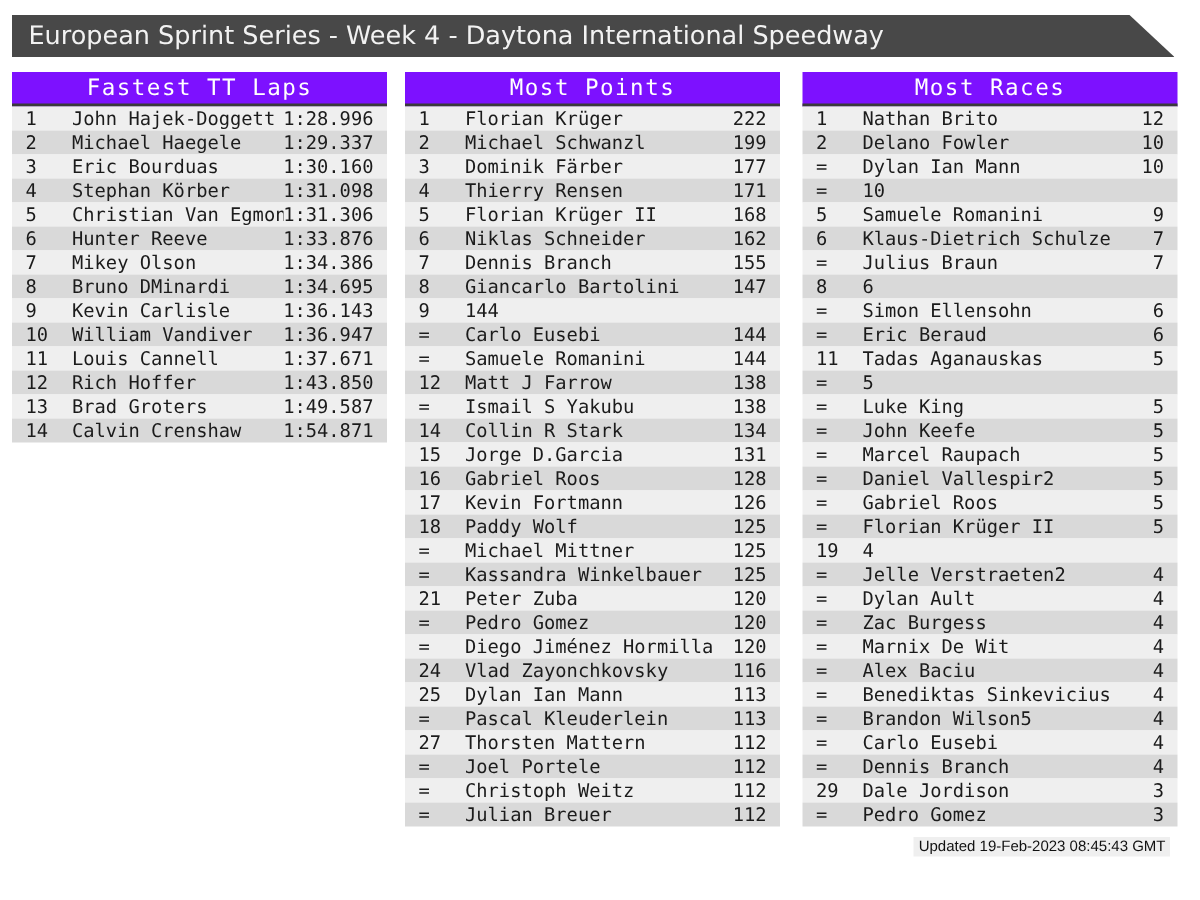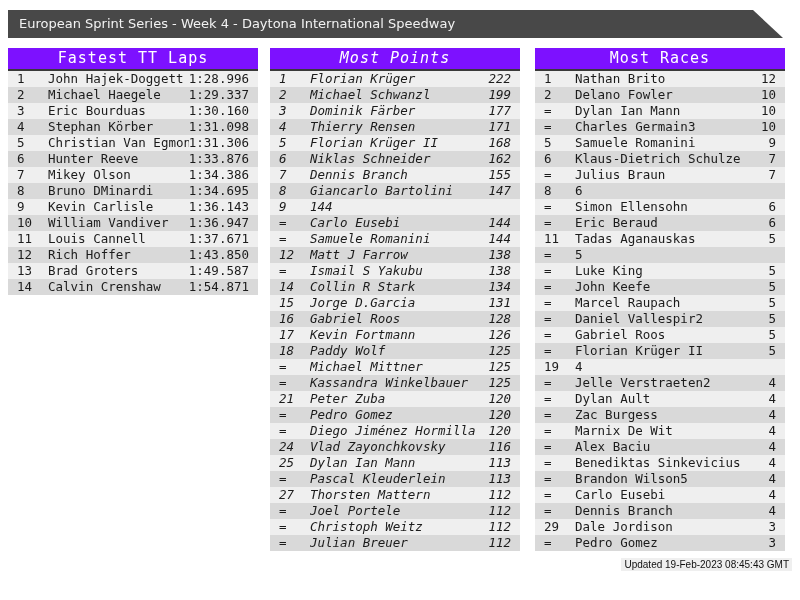--- a/index.html
+++ b/index.html
@@ -16,36 +16,36 @@
   
   .titlebar {
     position: absolute;
     left: 8px;
     top: 10px;
     width: 775px;
     height: 28px;
     background: #484848;
     clip-path: polygon(0 0, 745px 0, 775px 28px, 0 28px);
     color: #f2f2f2;
-    font-size: 13px;
+    font-size: 17px;
     line-height: 28px;
     padding-left: 11px;
     box-sizing: border-box;
     white-space: nowrap;
   }
 
   
   .board {
     position: absolute;
     top: 48px;
     width: 250px;
     font-family: "DejaVu Sans Mono", monospace;
   }
   .board.b0 { left: 8px; }
-  .board.b1 { left: 270px; font-style: italic; }
+  .board.b1 { left: 270px; }
   .board.b2 { left: 535px; }
 
   .board-header {
     height: 21px;
     line-height: 21px;
     background: #7d11ff;
     border-bottom: 2px solid #3a3a3a;
     color: #ffffff;
     font-size: 15px;
     letter-spacing: 1px;
@@ -74,21 +74,21 @@
   }
   .cell.name { flex: 1; overflow: hidden; }
   .cell.value {
     flex: none;
     padding-right: 9px;
     text-align: right;
   }
 
   .footer {
     position: absolute;
-    right: 8px;
+    right: 20px;
     top: 558px;
     font-family: "Liberation Sans", sans-serif;
     font-size: 10px;
     color: #111111;
     background: #efefef;
     padding: 1px 3px;
     white-space: nowrap;
   }
 </style>
 </head>
@@ -342,21 +342,20 @@
         <span class="cell name">Delano Fowler</span>
         <span class="cell value">10</span>
       </div>
       <div class="row odd">
         <span class="cell rank">=</span>
         <span class="cell name">Dylan Ian Mann</span>
         <span class="cell value">10</span>
       </div>
       <div class="row even">
         <span class="cell rank">=</span>
-        <span class="cell name">Charles Germain3</span>
         <span class="cell value">10</span>
       </div>
       <div class="row odd">
         <span class="cell rank">5</span>
         <span class="cell name">Samuele Romanini</span>
         <span class="cell value">9</span>
       </div>
       <div class="row even">
         <span class="cell rank">6</span>
         <span class="cell name">Klaus-Dietrich Schulze</span>

